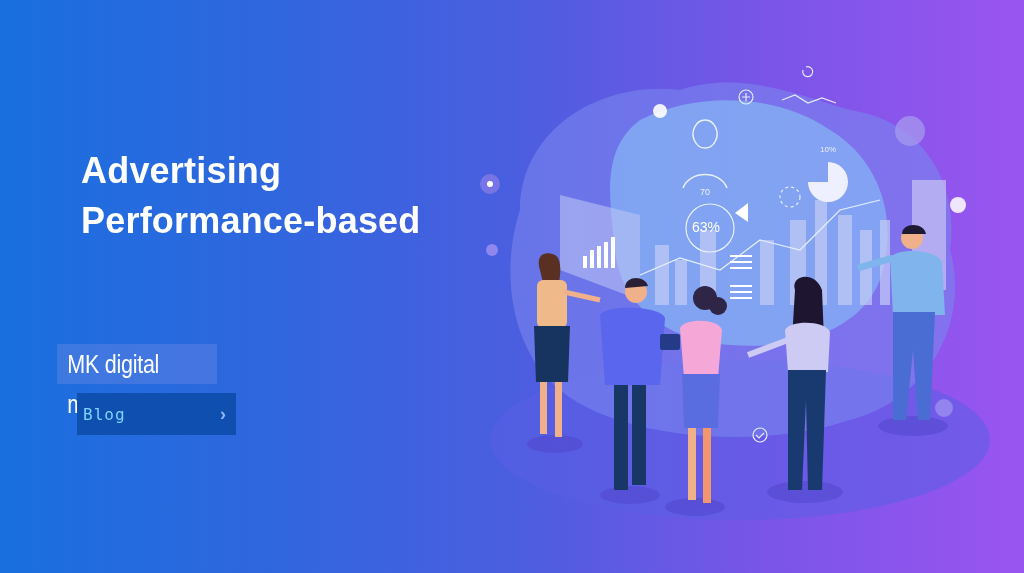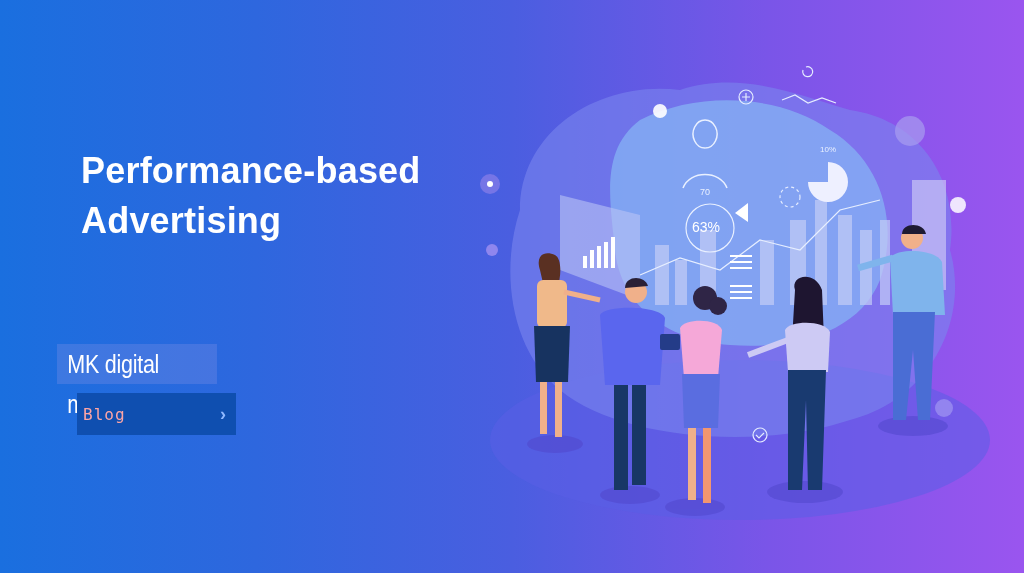--- a/index.html
+++ b/index.html
@@ -5,32 +5,32 @@
   html,body{margin:0;padding:0;}
   body{width:1024px;height:573px;overflow:hidden;font-family:"Liberation Sans",sans-serif;}
   .banner{position:relative;width:1024px;height:573px;overflow:hidden;
     background:linear-gradient(90deg,#1a6fdf 0%,#2e67de 25%,#4a5ee0 50%,#7a55e8 75%,#9a55ef 100%);}
   .title{position:absolute;left:81px;top:146px;color:#fff;font-weight:700;font-size:36px;line-height:50px;letter-spacing:0.2px;}
   .brand{position:absolute;left:57px;top:344px;width:186px;height:40px;background:rgba(120,140,230,0.35);
     color:#fff;font-family:"Liberation Sans",sans-serif;font-size:25px;line-height:40px;padding-left:12px;box-sizing:border-box;
     transform:scaleX(0.86);transform-origin:left center;letter-spacing:-0.3px;}
   .blog-btn{position:absolute;left:77px;top:393px;width:159px;height:42px;background:#0f4fb0;border:none;
     display:flex;align-items:center;justify-content:space-between;padding:0 10px 0 6px;box-sizing:border-box;cursor:pointer;}
-  .blog-btn .lbl{color:#fca5a5;font-family:"DejaVu Sans Mono",monospace;font-size:16px;letter-spacing:1px;}
+  .blog-btn .lbl{color:#7dd3fc;font-family:"DejaVu Sans Mono",monospace;font-size:16px;letter-spacing:1px;}
   .blog-btn .chev{color:#8fb8ff;font-size:18px;font-weight:700;}
   .illus{position:absolute;left:440px;top:60px;width:584px;height:513px;}
 </style>
 </head>
 <body>
 
 <div class="banner">
 
   <div class="title">
+    <div>Advertising</div>
     <div>Performance-based</div>
-    <div>Advertising</div>
   </div>
 
   <div class="brand">MK digital media</div>
 
   <button class="blog-btn">
     <span class="lbl">Blog</span>
     <span class="chev">›</span>
   </button>
 
   <svg class="illus" viewBox="440 60 584 513" xmlns="http://www.w3.org/2000/svg">

